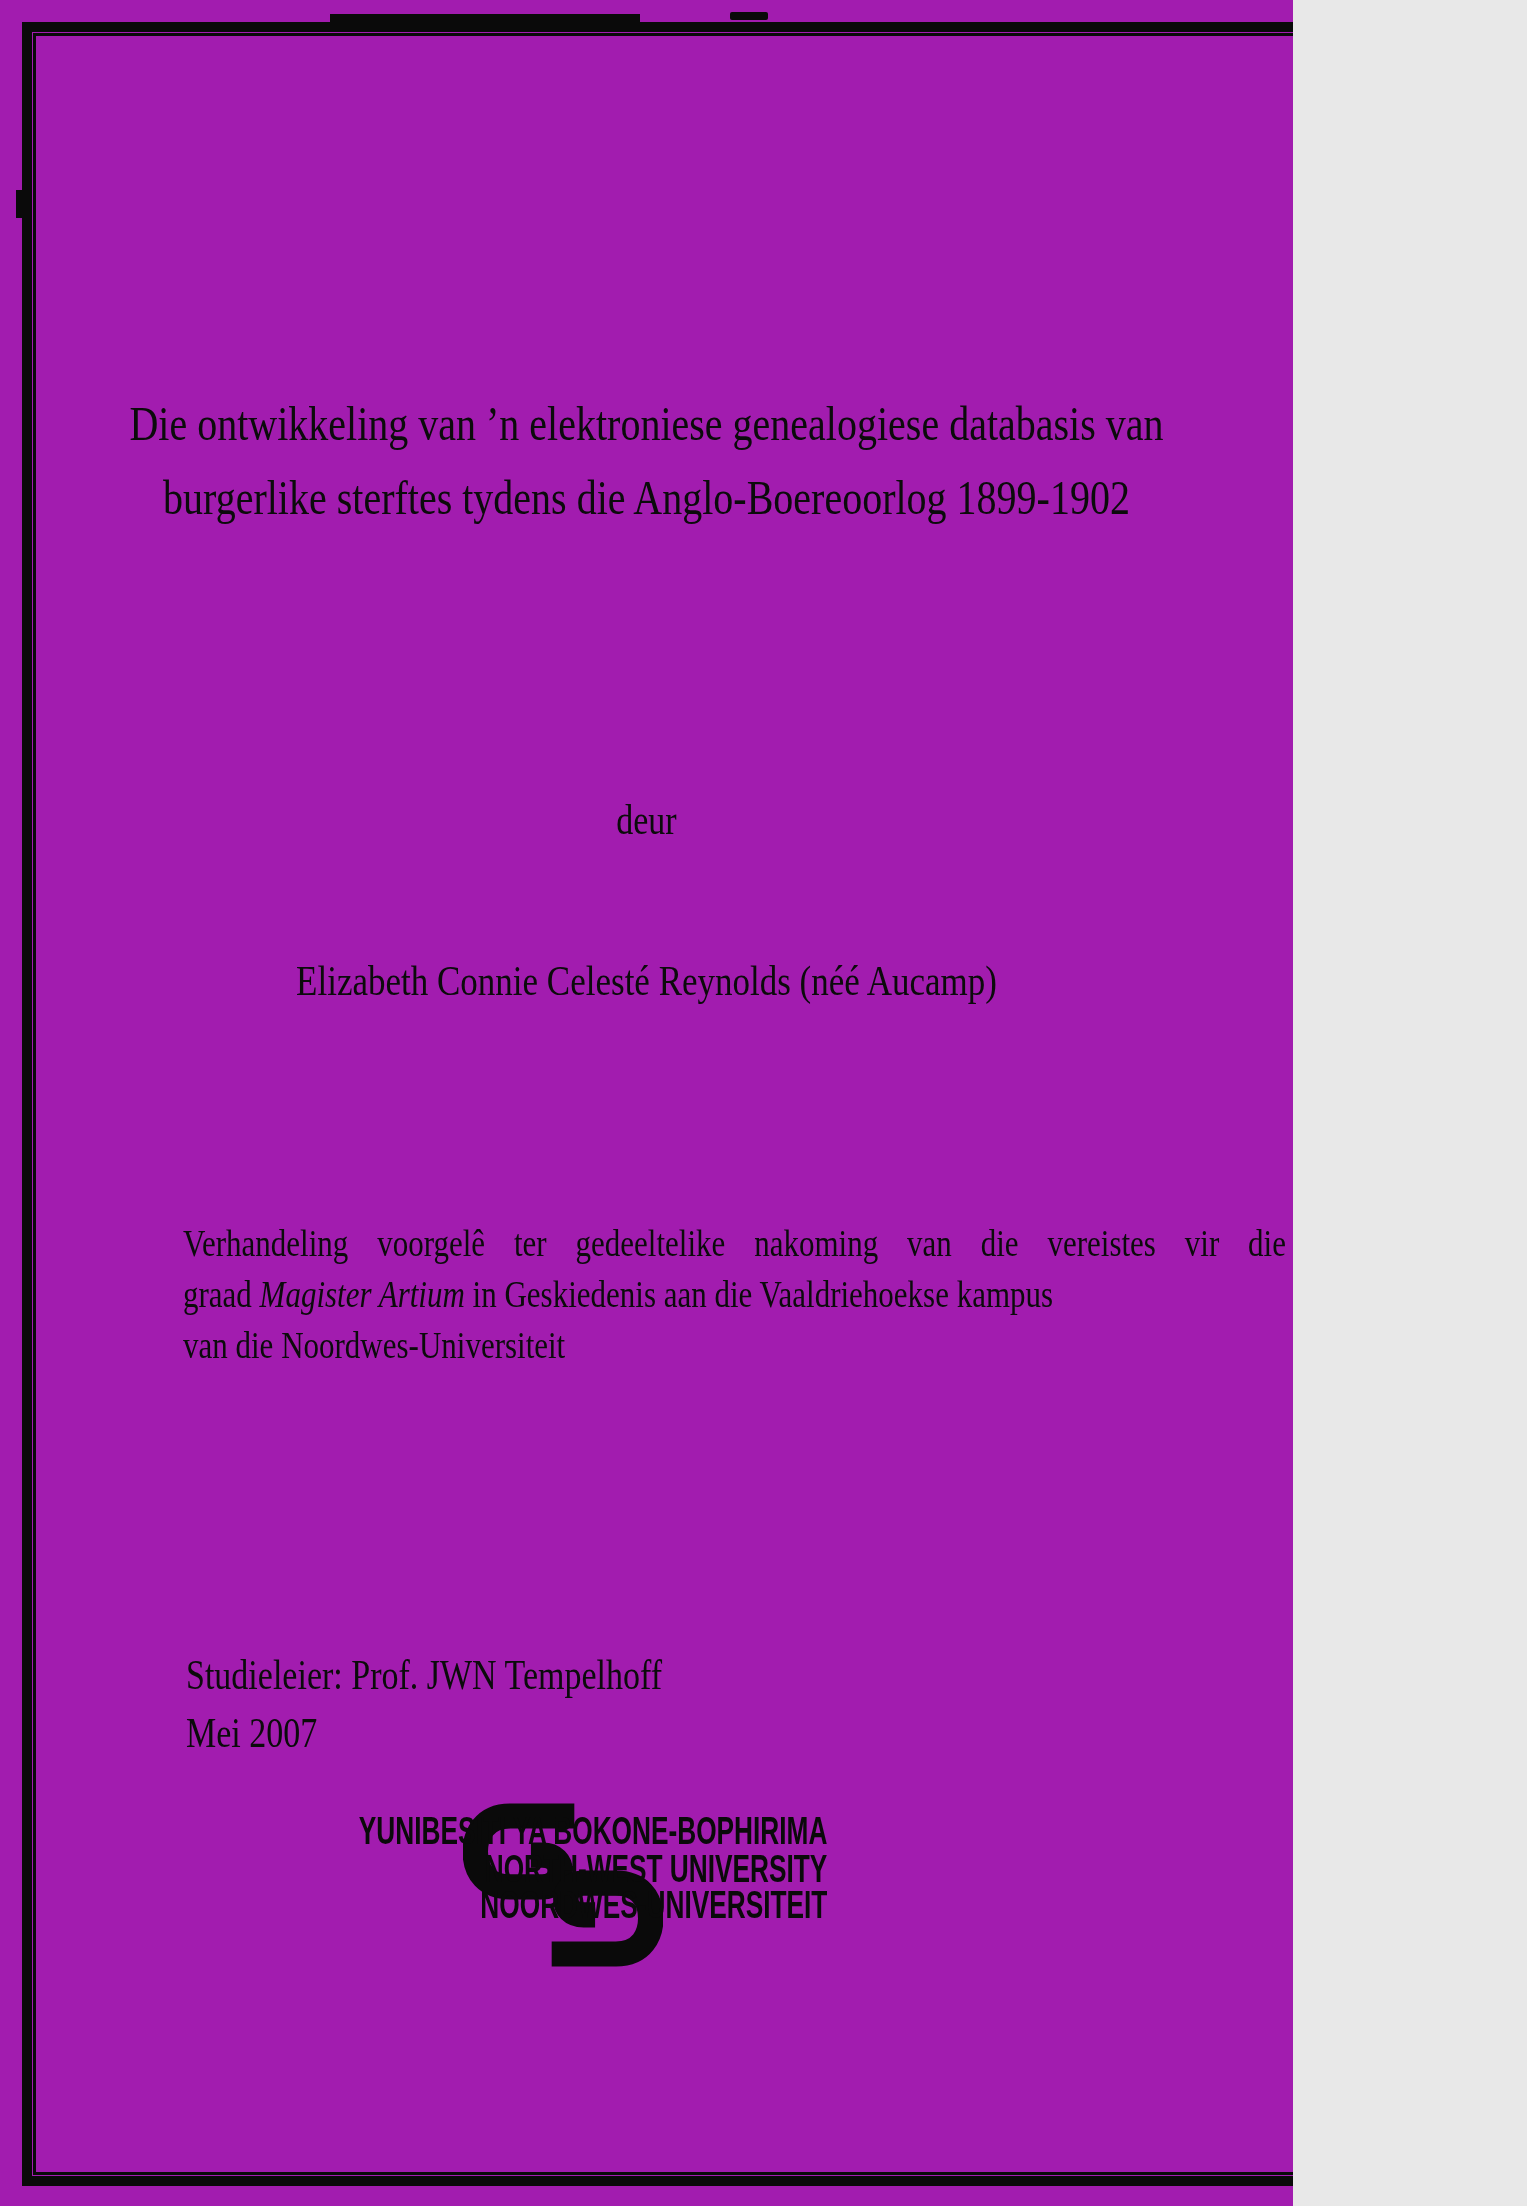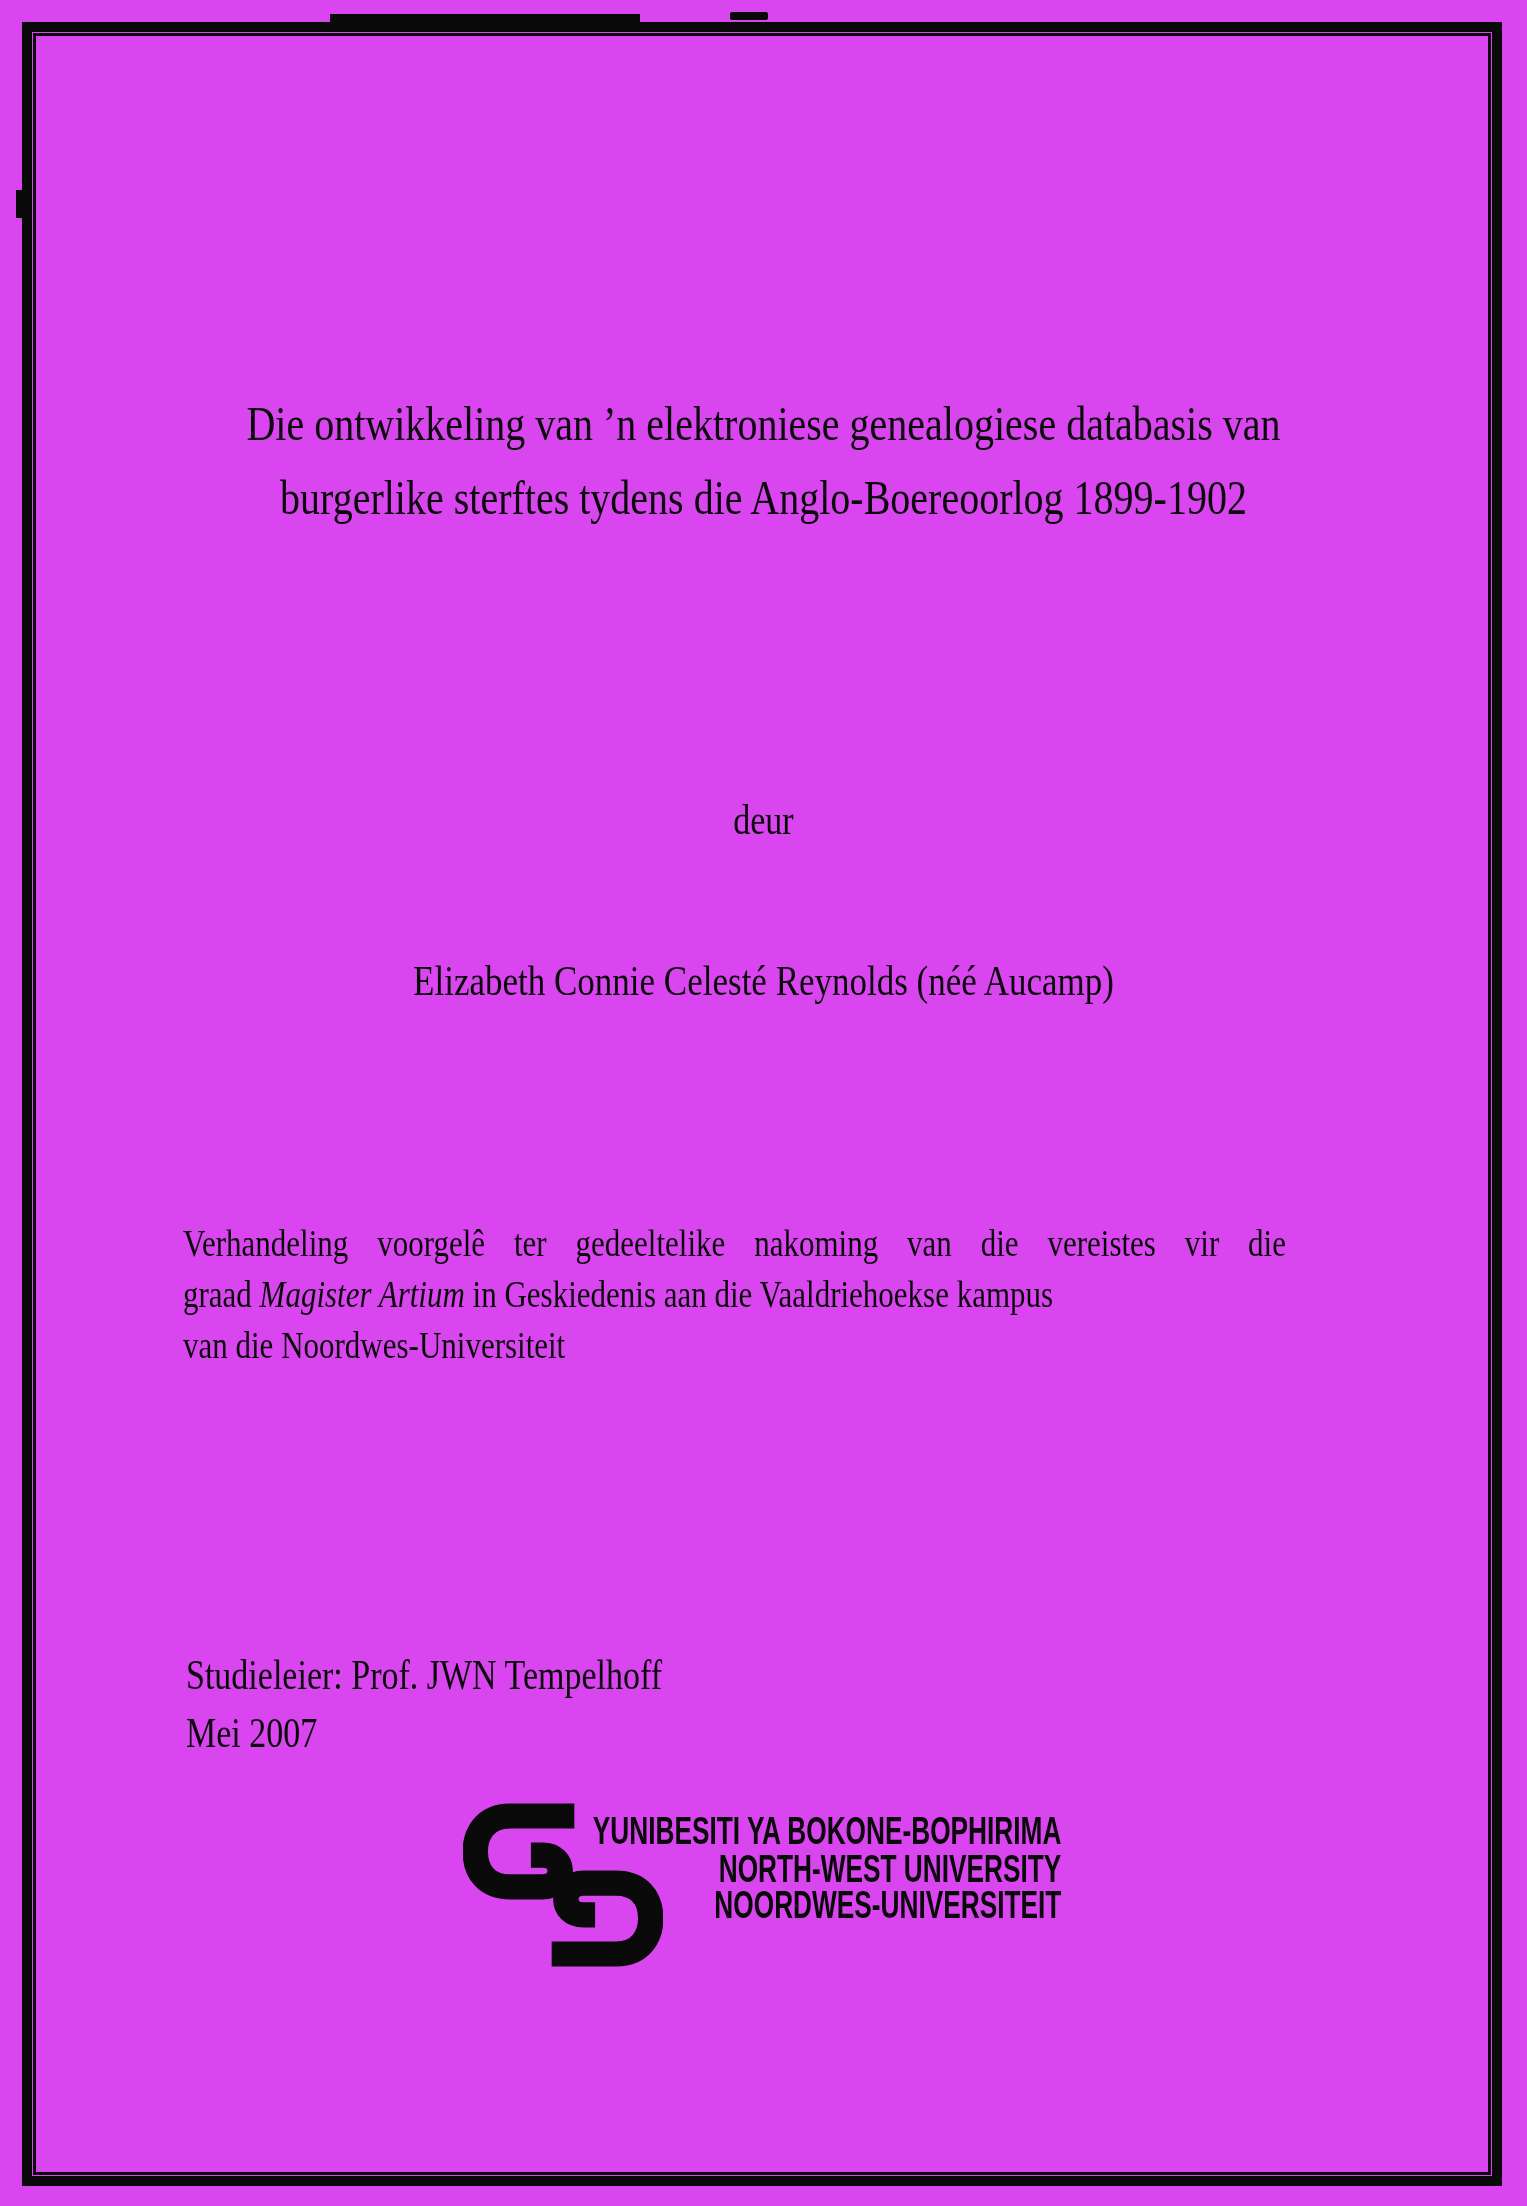--- a/index.html
+++ b/index.html
@@ -1,21 +1,21 @@
 <!DOCTYPE html>
 <html><head>
 <meta charset="utf-8">
 <title>Document</title>
 <style>
   html, body { margin: 0; padding: 0; background: #e8e8e8; }
   .page {
     position: relative;
-    width: 1527px;
+    width: 1293px;
     height: 2206px;
-    background: #d946ef;
+    background: #a21caf;
     overflow: hidden;
     font-family: "Liberation Serif", serif;
     color: #0b0b0b;
   }
   
   .frame {
     position: absolute;
     left: 22px; top: 22px;
     width: 1480px; height: 2164px;
     border: 10px solid #0a0a0a;

